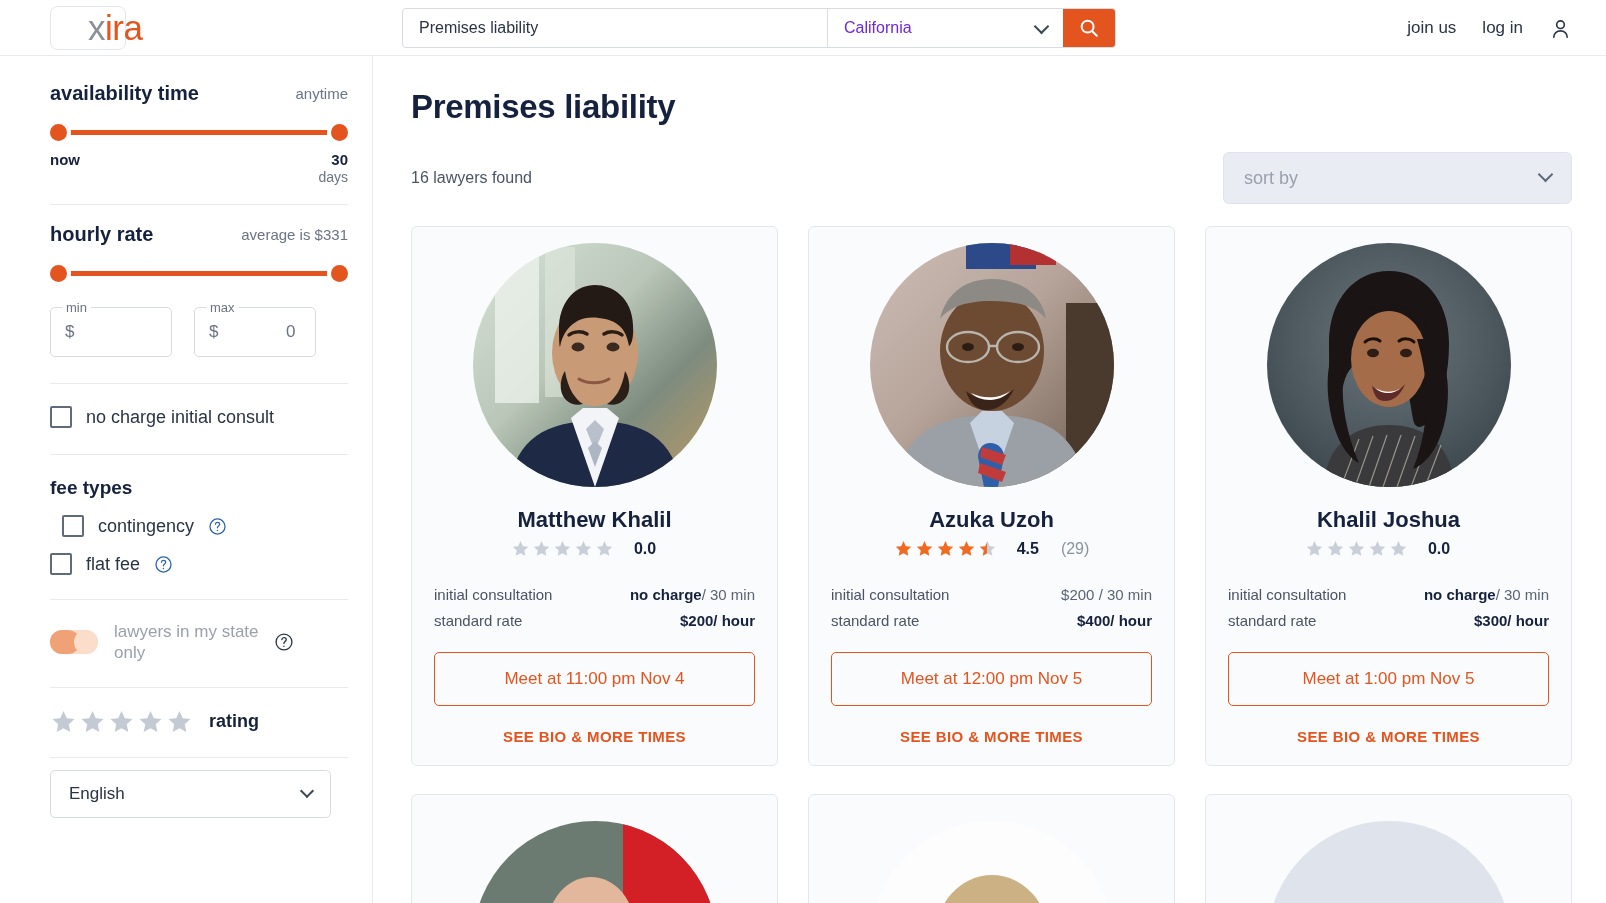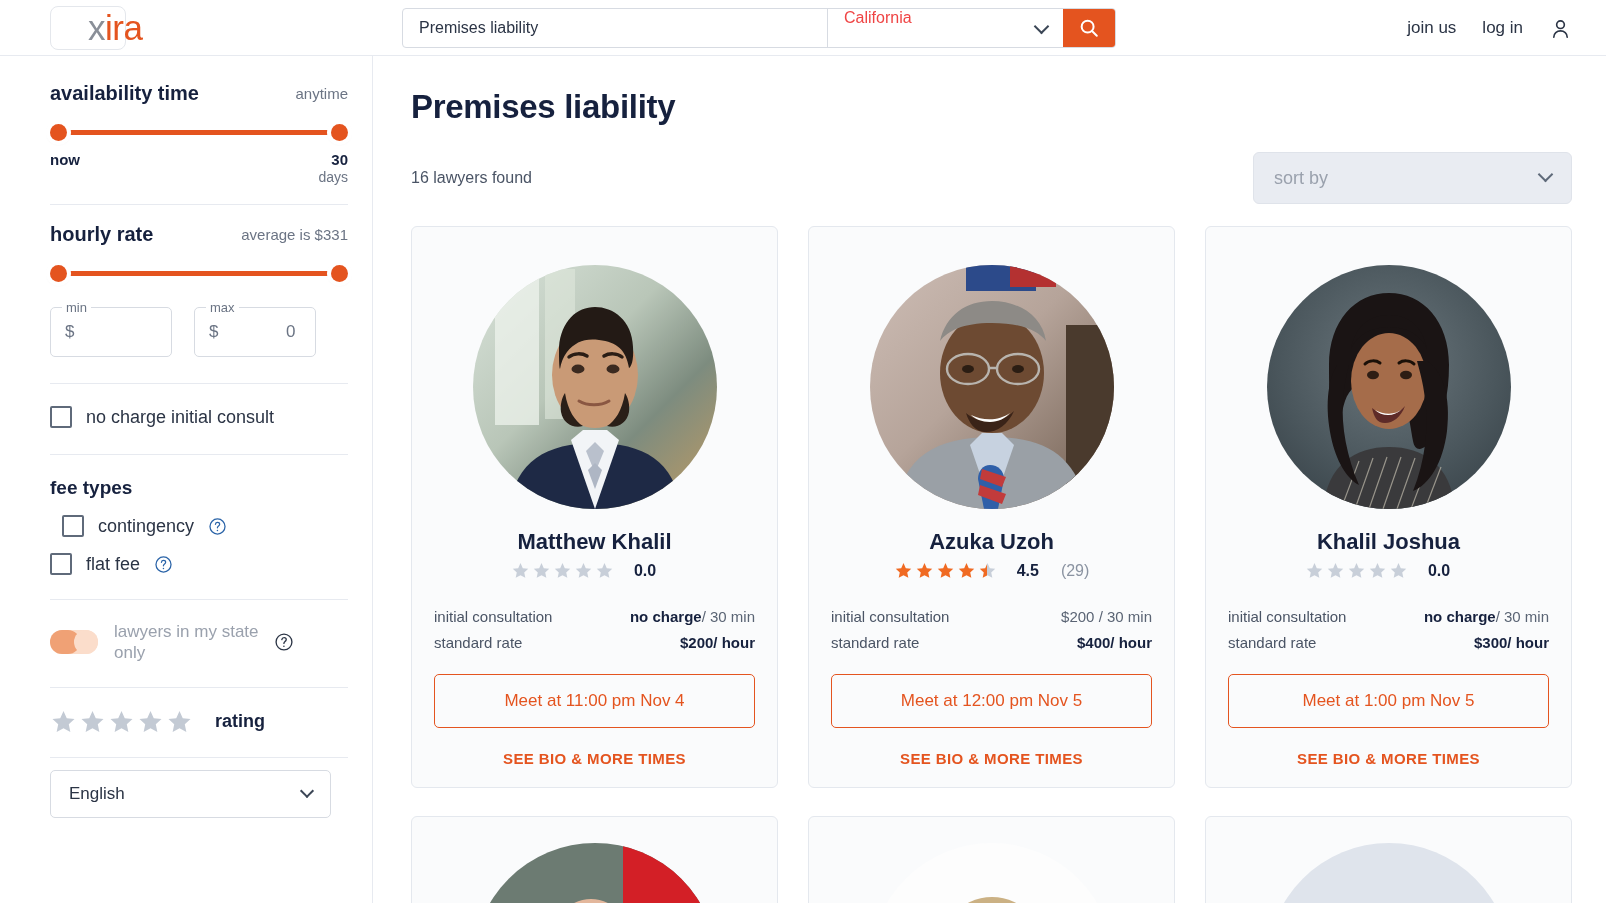--- a/index.html
+++ b/index.html
@@ -57,24 +57,24 @@
     color: #2b3445;
     padding: 0 16px;
     font-family: "Liberation Sans", sans-serif;
     background: transparent;
   }
   .search-divider { width: 1px; background: #d7dbe2; margin: 0; }
   .state-select {
     flex: 1;
     position: relative;
     display: flex;
-    align-items: flex-start;
+    align-items: center;
     padding: 0 16px;
     font-size: 16px;
-    color: #ef4444;
+    color: #6d28d9;
     cursor: pointer;
   }
   .chev {
     position: absolute;
     right: 16px; top: 50%;
     width: 11px; height: 11px;
     margin-top: -5px;
     border-right: 2px solid #3b4656;
     border-bottom: 2px solid #3b4656;
     transform: rotate(45deg);
@@ -224,21 +224,21 @@
   .toggle-label {
     flex: 1;
     font-size: 17px;
     color: #9aa1ad;
     margin-left: 16px;
     line-height: 1.25;
     max-width: 160px;
   }
 
   .rating-row { display: flex; align-items: center; gap: 8px; margin-top: 20px; }
-  .rating-label { font-size: 18px; font-weight: bold; color: #16213e; margin-left: 14px; }
+  .rating-label { font-size: 18px; font-weight: bold; color: #16213e; margin-left: 8px; }
 
   .lang-title { font-size: 19px; font-weight: bold; color: #16213e; margin-top: 23px; }
   .lang-select {
     position: relative;
     margin-top: 12px;
     width: 281px; height: 48px;
     border: 1px solid #d7dbe2;
     border-radius: 5px;
     display: flex;
     align-items: center;
@@ -266,21 +266,21 @@
   .page-title { font-size: 33px; font-weight: bold; color: #16213e; letter-spacing: -.3px; }
   .result-row {
     display: flex;
     align-items: center;
     justify-content: space-between;
     margin-top: 26px;
   }
   .result-count { font-size: 16px; color: #4a5465; }
   .sortby {
     position: relative;
-    width: 319px; height: 52px;
+    width: 349px; height: 52px;
     background: #e9ecf2;
     border: 1px solid #dfe3ea;
     border-radius: 6px;
     display: flex; align-items: center;
     padding: 0 20px;
     font-size: 18px;
     color: #9aa1ad;
     cursor: pointer;
   }
   .sortby .chev3 {
@@ -294,21 +294,21 @@
   .cards {
     display: grid;
     grid-template-columns: repeat(3, 1fr);
     gap: 30px;
     margin-top: 22px;
   }
   .card {
     background: #fafbfc;
     border: 1px solid #e4e8ee;
     border-radius: 6px;
-    padding: 38px 22px 20px 22px;
+    padding: 16px 22px 20px 22px;
     display: flex;
     flex-direction: column;
     align-items: center;
   }
   .avatar {
     width: 244px; height: 244px;
     border-radius: 50%;
     overflow: hidden;
     flex: 0 0 244px;
   }

